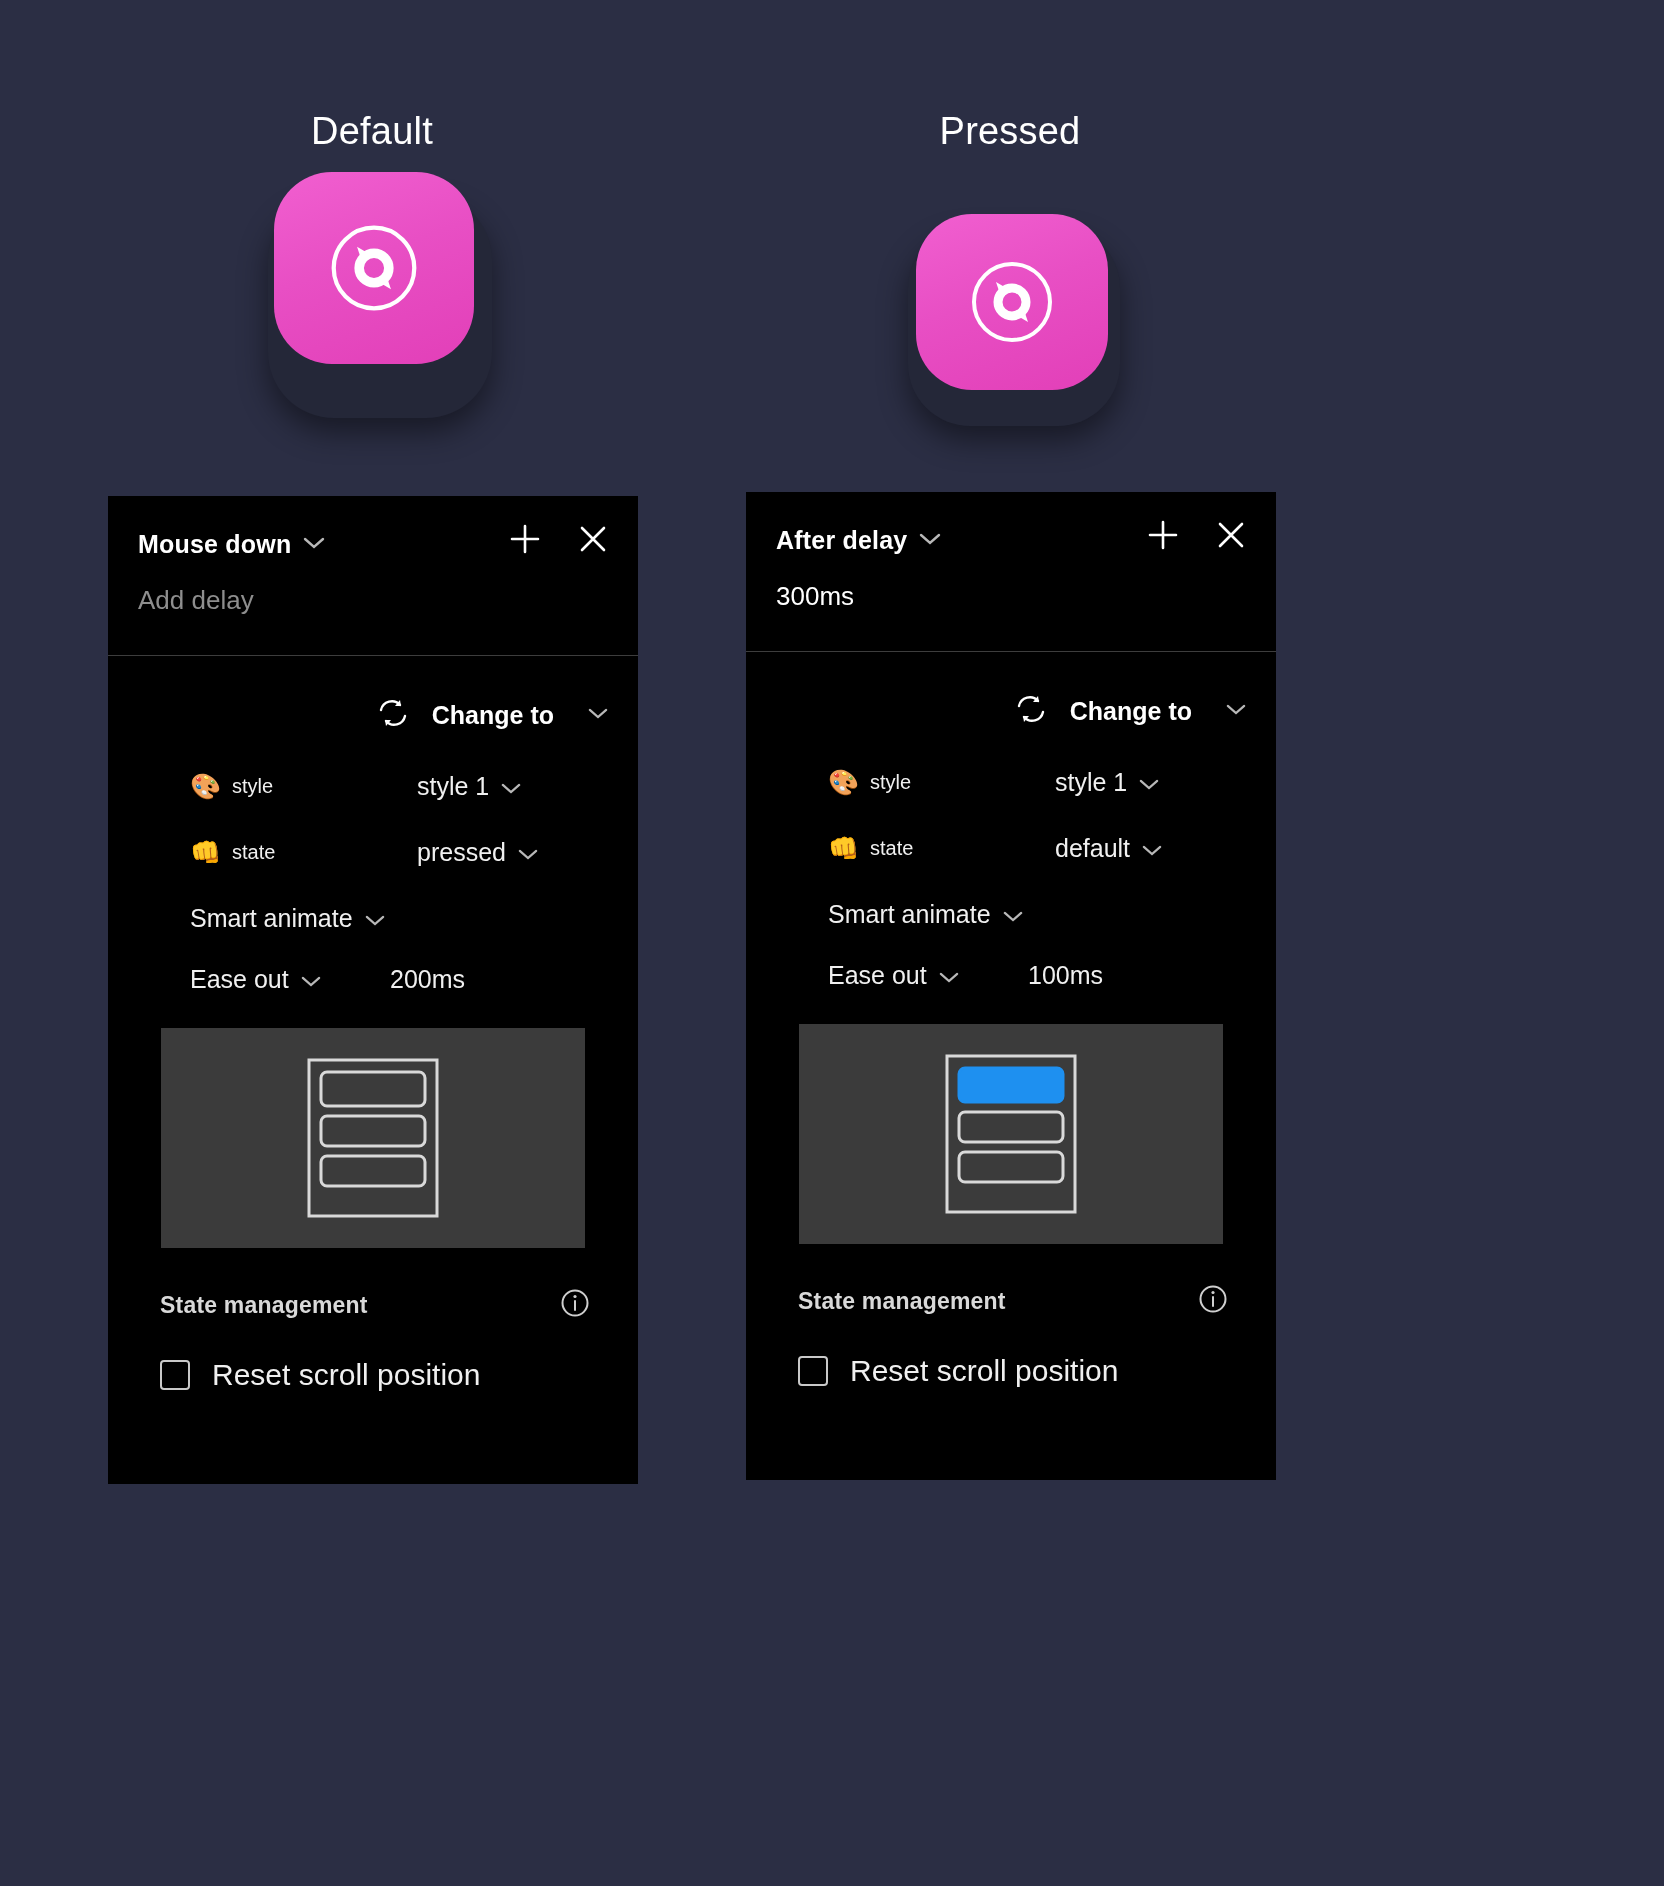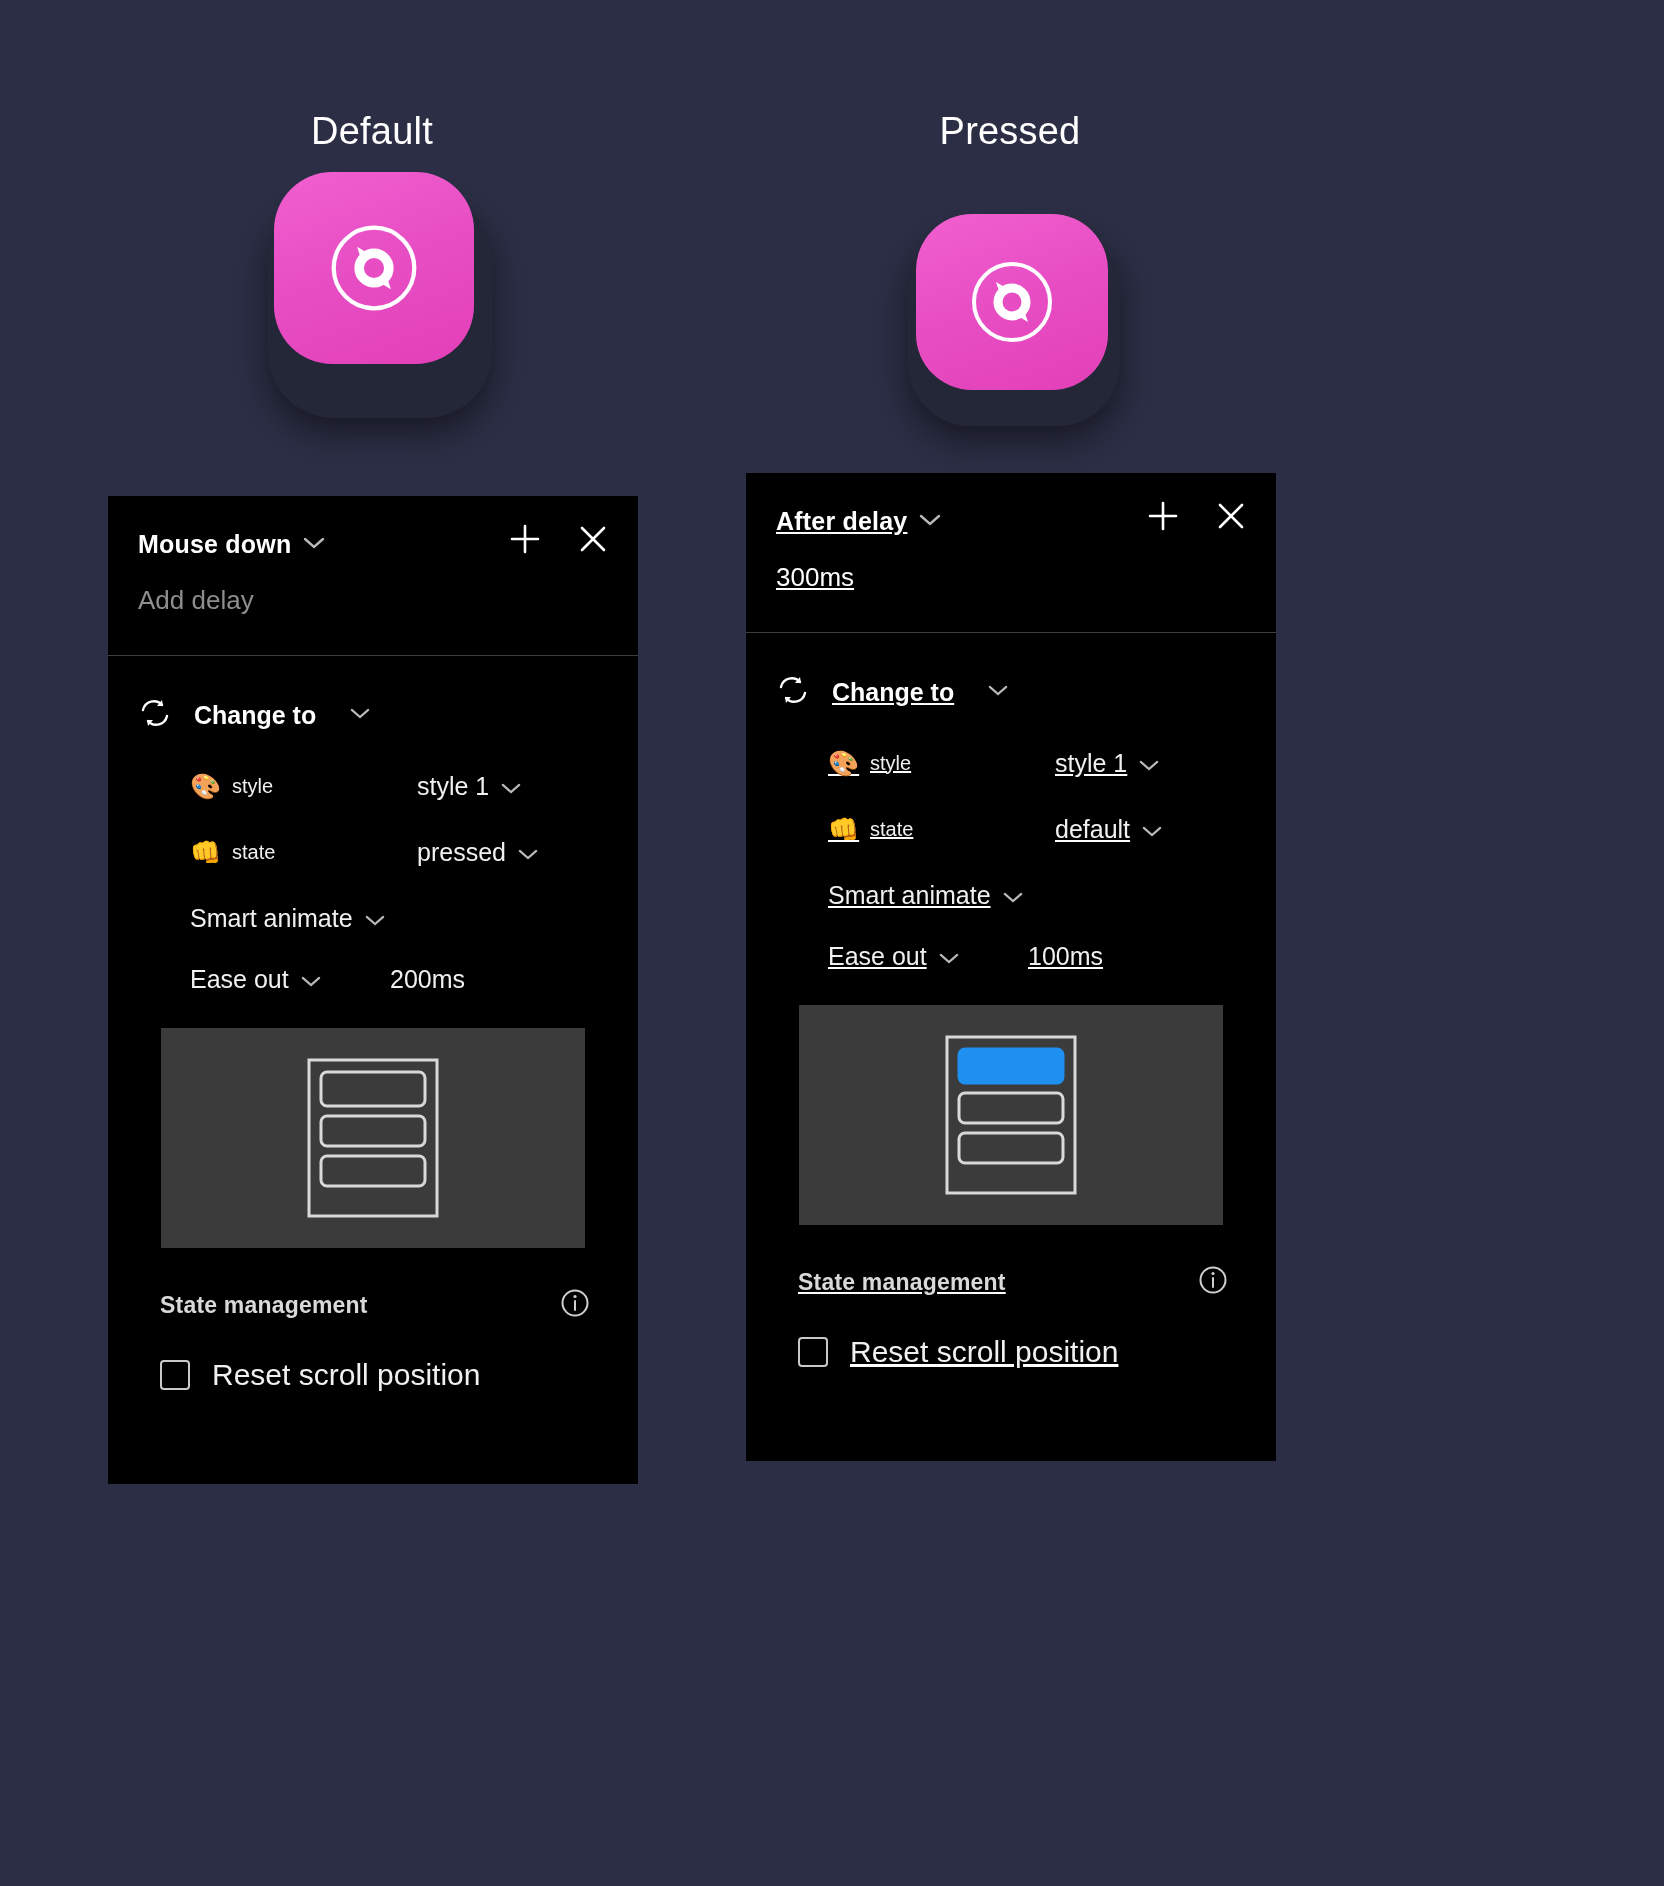--- a/index.html
+++ b/index.html
@@ -68,21 +68,21 @@
 
   .disc-icon { display:block; }
 
   
   .panel {
     position: absolute;
     background: #000000;
     color: #ffffff;
   }
   #panel-left  { left: 108px; top: 496px;  width: 530px; height: 988px; }
-  #panel-right { left: 746px; top: 473px;  width: 530px; height: 988px; text-decoration: underline; }
+  #panel-right { left: 746px; top: 492px;  width: 530px; height: 988px; }
 
   .panel-head {
     padding: 34px 30px 0 30px;
     position: relative;
     height: 160px;
     border-bottom: 1px solid #3d3d3d;
   }
   .head-row {
     display: flex;
     align-items: center;
@@ -119,20 +119,21 @@
   .delay-value.placeholder { color: #8e8e8e; }
 
   
   .panel-body { padding: 42px 30px 0 30px; }
 
   .action-row {
     display: flex;
     align-items: center;
     gap: 22px;
     margin-bottom: 36px;
+    justify-content: flex-end;
   }
   .action-label {
     font-size: 25px;
     font-weight: bold;
     color: #ffffff;
   }
 
   .prop-row {
     display: flex;
     align-items: center;

